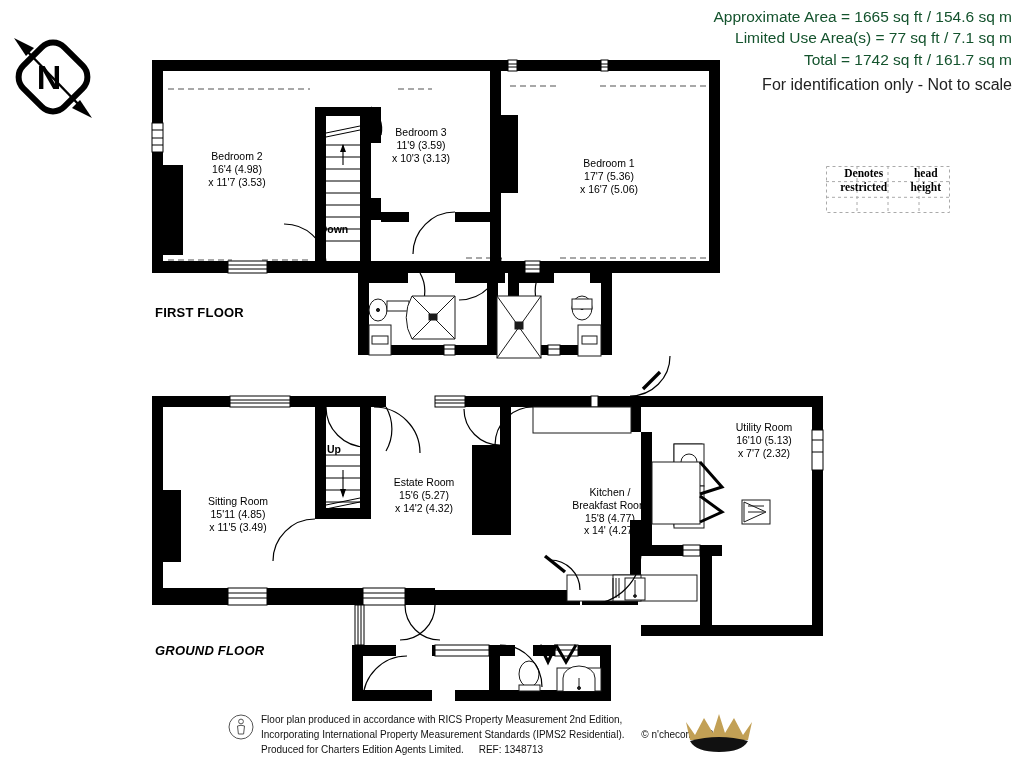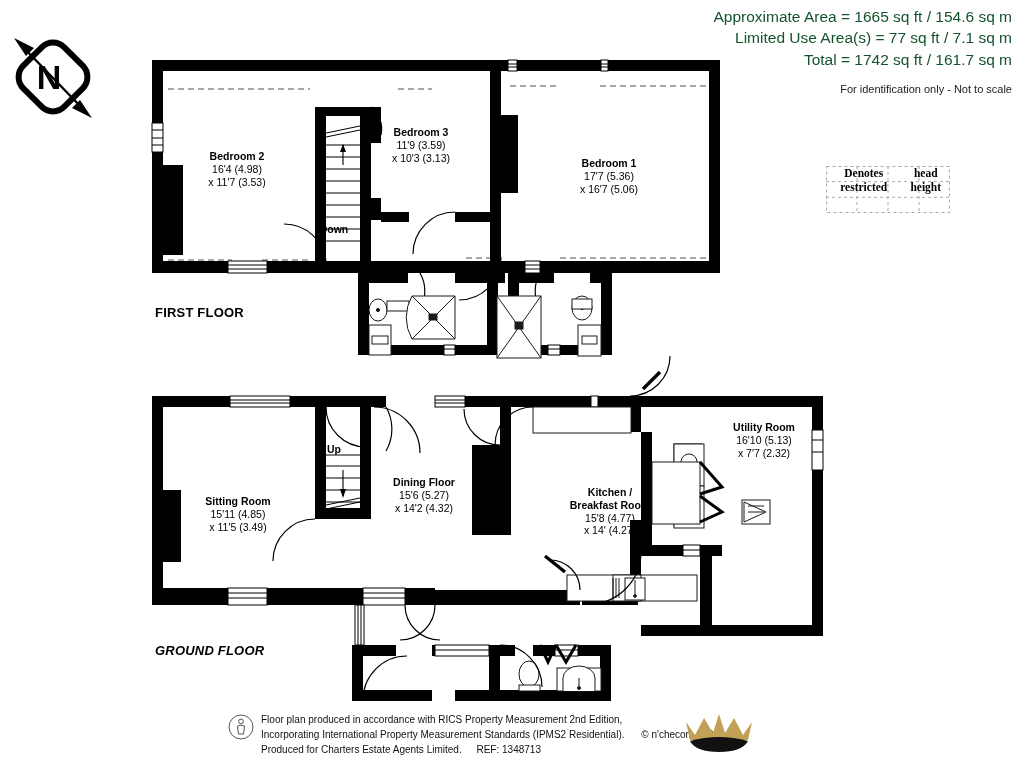--- a/index.html
+++ b/index.html
@@ -28,23 +28,23 @@
     top: 6px;
     text-align: right;
     line-height: 1.38;
   }
   .area-summary .line {
     font-size: 15.5px;
     color: #14532d;
     white-space: nowrap;
   }
   .area-summary .note {
-    font-size: 11px;
+    font-size: 16px;
     color: #222;
-    margin-top: 12px;
+    margin-top: 4px;
     white-space: nowrap;
   }
   
   .compass {
     position: absolute;
     left: 4px;
     top: 26px;
     width: 96px;
     height: 108px;
   }
@@ -84,21 +84,21 @@
   
   .room-label {
     position: absolute;
     text-align: center;
     line-height: 1.22;
     font-size: 10.5px;
     white-space: nowrap;
     transform: translateX(-50%);
   }
   .room-label .rname {
-    font-weight: bold;
+    font-weight: normal;
     font-size: 10.5px;
     display: block;
   }
   .room-label .rdim {
     display: block;
     font-size: 10.5px;
   }
   
   .stair-label {
     position: absolute;
@@ -521,21 +521,21 @@
     <span class="rdim">x 16'7 (5.06)</span>
   </div>
   <div class="stair-label" style="left:334px; top:223px;">Down</div>
 
   <div class="room-label" style="left:238px; top:495px;">
     <span class="rname">Sitting Room</span>
     <span class="rdim">15'11 (4.85)</span>
     <span class="rdim">x 11'5 (3.49)</span>
   </div>
   <div class="room-label" style="left:424px; top:476px;">
-    <span class="rname">Dining Floor</span>
+    <span class="rname">Estate Room</span>
     <span class="rdim">15'6 (5.27)</span>
     <span class="rdim">x 14'2 (4.32)</span>
   </div>
   <div class="room-label" style="left:610px; top:486px;">
     <span class="rname">Kitchen /</span>
     <span class="rname">Breakfast Room</span>
     <span class="rdim">15'8 (4.77)</span>
     <span class="rdim">x 14' (4.27)</span>
   </div>
   <div class="room-label" style="left:764px; top:421px;">
@@ -551,21 +551,21 @@
       <circle cx="13" cy="7.5" r="2.4" fill="none" stroke="#555555" stroke-width="1"></circle>
       <path d="M 9.5 12 Q 13 10.5 16.5 12 L 15.6 20 L 10.4 20 Z" fill="none" stroke="#555555" stroke-width="1"></path>
     </svg>
     <div class="ftext">
       <div>Floor plan produced in accordance with RICS Property Measurement 2nd Edition,</div>
       <div>
         <span>Incorporating International Property Measurement Standards (IPMS2 Residential).</span>
         <span class="copy">© n'checom 2025.</span>
       </div>
       <div class="l3">
-        <span>Produced for Charters Estate Agents Limited.</span>
+        <span>Produced for Charters Edition Agents Limited.</span>
         <span>REF: 1348713</span>
       </div>
     </div>
   </div>
 
   <svg class="crown" viewBox="0 0 74 44">
     <path d="M 4 14 L 13 27 L 22 10 L 31 25 L 37 6 L 43 25 L 52 10 L 61 27 L 70 14
              L 66 32 L 8 32 Z" fill="#c2a055"></path>
     <path d="M 8 33 Q 37 25 66 33 Q 60 44 37 44 Q 14 44 8 33 Z" fill="#111111"></path>
   </svg>

